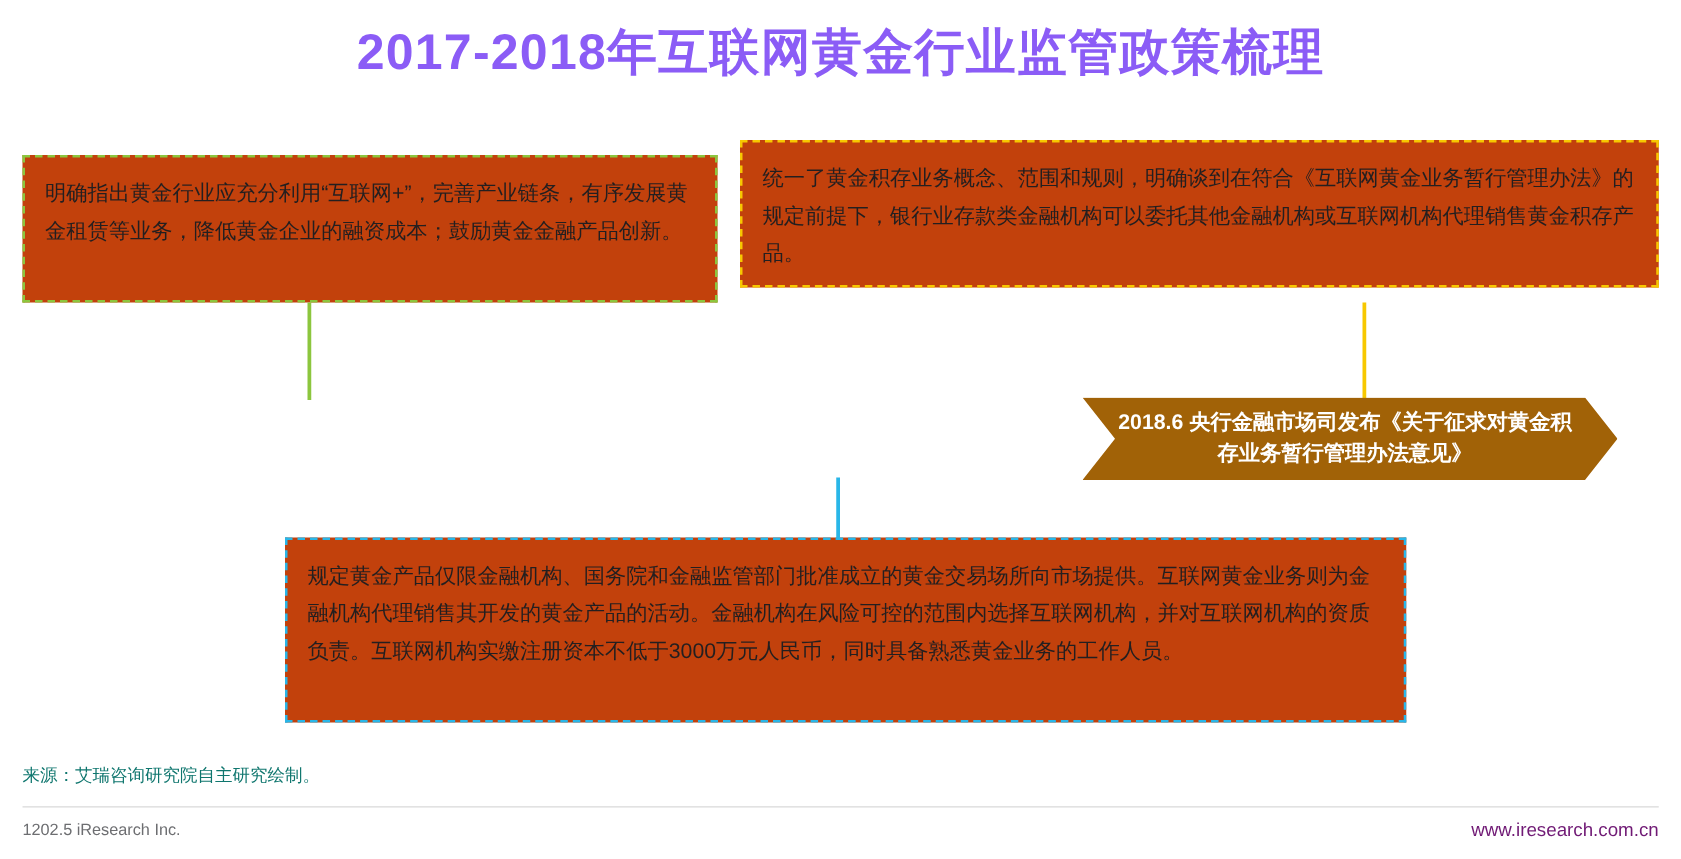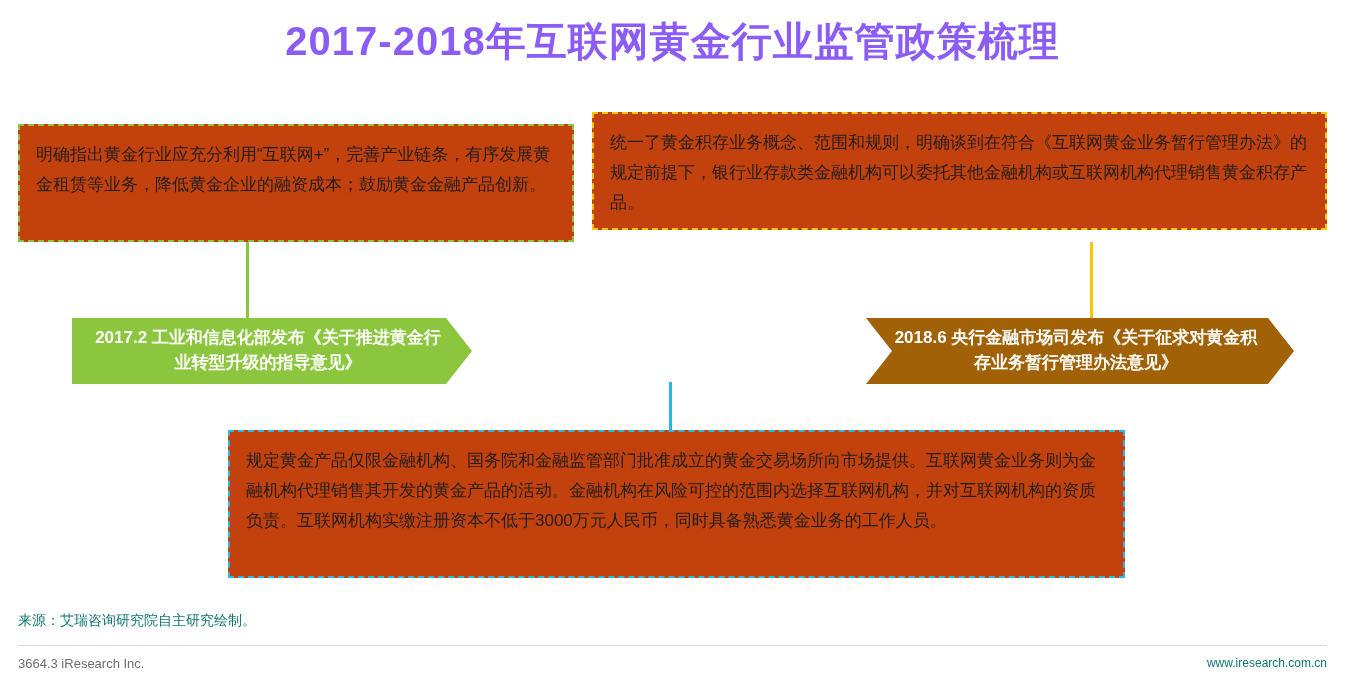--- a/index.html
+++ b/index.html
@@ -132,38 +132,37 @@
     position: absolute;
     left: 18px;
     top: 656px;
     font-size: 13px;
     color: #6d6e71;
   }
   .footer-right {
     position: absolute;
     right: 18px;
     top: 656px;
-    font-size: 12px;
-    color: #0f766e;
+    font-size: 15px;
+    color: #701a75;
   }
 </style>
 </head>
 <body>
 
 <div class="page-title">2017-2018年互联网黄金行业监管政策梳理</div>
 
 <div class="callout green" id="callout-green">明确指出黄金行业应充分利用“互联网+”，完善产业链条，有序发展黄金租赁等业务，降低黄金企业的融资成本；鼓励黄金金融产品创新。</div>
 <div class="callout yellow" id="callout-yellow">统一了黄金积存业务概念、范围和规则，明确谈到在符合《互联网黄金业务暂行管理办法》的规定前提下，银行业存款类金融机构可以委托其他金融机构或互联网机构代理销售黄金积存产品。</div>
 <div class="callout blue" id="callout-blue">规定黄金产品仅限金融机构、国务院和金融监管部门批准成立的黄金交易场所向市场提供。互联网黄金业务则为金融机构代理销售其开发的黄金产品的活动。金融机构在风险可控的范围内选择互联网机构，并对互联网机构的资质负责。互联网机构实缴注册资本不低于3000万元人民币，同时具备熟悉黄金业务的工作人员。</div>
 
 <div class="connector" id="conn-green"></div>
 <div class="connector" id="conn-yellow"></div>
 <div class="connector" id="conn-blue-up"></div>
 
 <div class="banner-row">
-  <div class="chev" id="chev-1">2017.2 工业和信息化部发布《关于推进黄金行业转型升级的指导意见》</div>
   <div class="chev" id="chev-3">2018.6 央行金融市场司发布《关于征求对黄金积存业务暂行管理办法意见》</div>
 </div>
 
 <div class="source-note">来源：艾瑞咨询研究院自主研究绘制。</div>
 <div class="footer-rule"></div>
-<div class="footer-left">3664.3 iResearch Inc.</div>
+<div class="footer-left">1202.5 iResearch Inc.</div>
 <div class="footer-right">www.iresearch.com.cn</div>
 
 </body></html>

